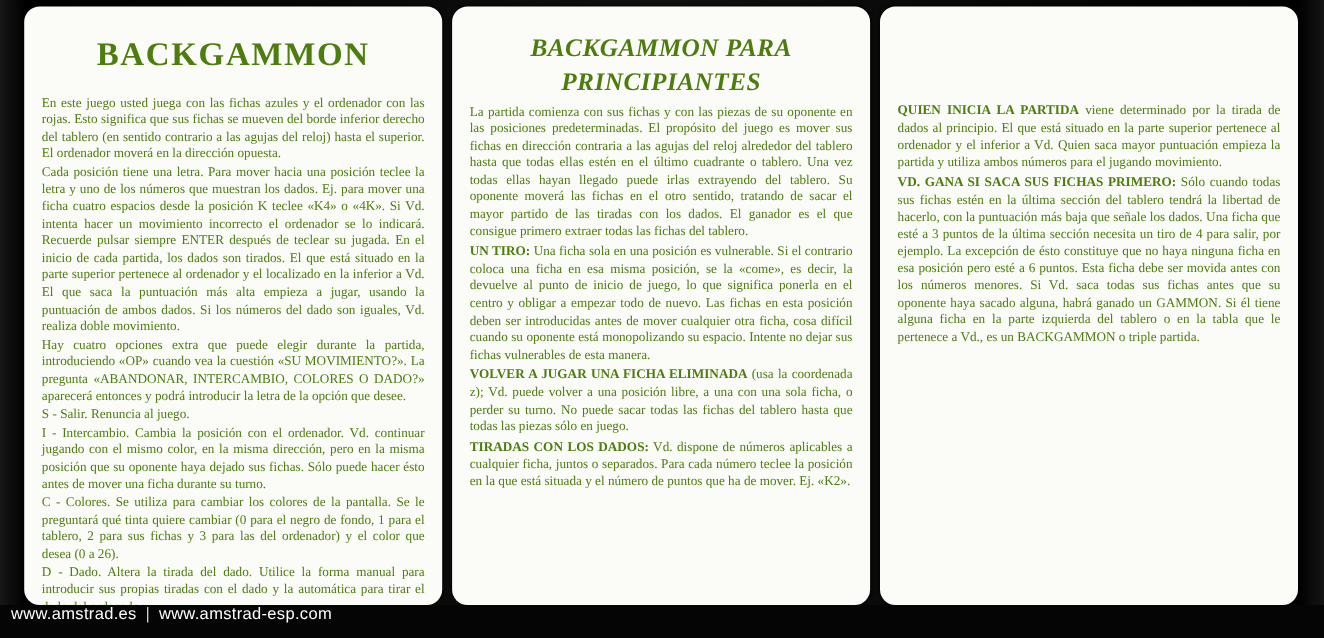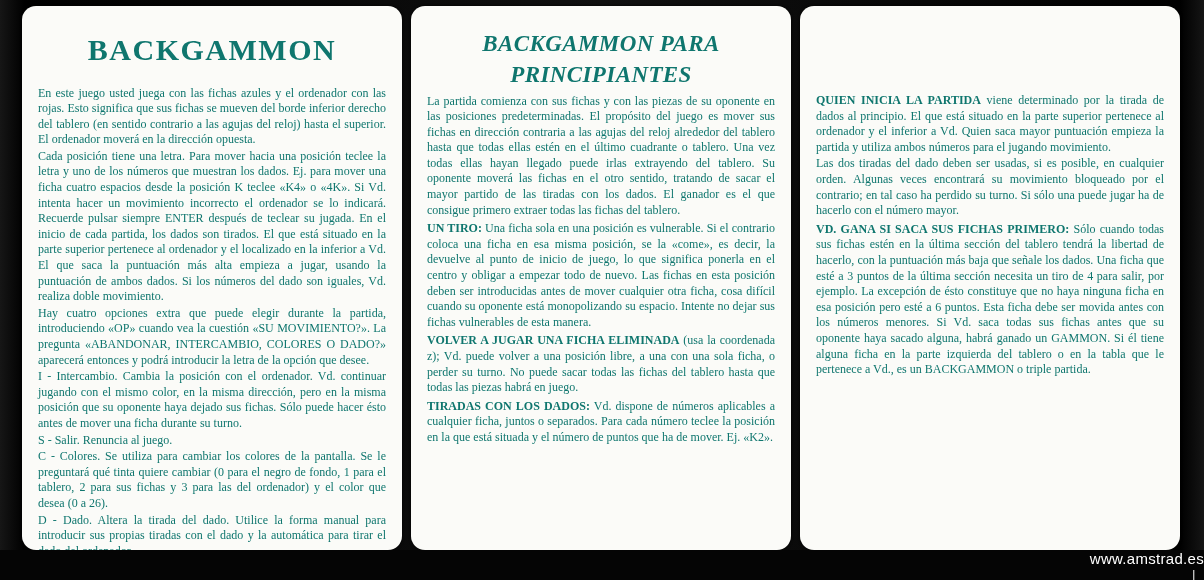--- a/index.html
+++ b/index.html
@@ -27,21 +27,21 @@
     justify-content: space-between;
     padding: 0 14px;
   }
   .panel {
     width: 380px;
     height: 544px;
     background: #fbfbf8;
     border-radius: 14px;
     padding: 12px 16px 10px 16px;
     overflow: hidden;
-    color: #0f766e;
+    color: #4d7c0f;
     position: relative;
     box-shadow: 0 0 3px #000;
   }
   .panel.p1 { margin-left: 8px; }
   .panel.p2 { }
   .panel.p3 { margin-right: 10px; }
 
   h1.title {
     font-family: "Liberation Serif", serif;
     text-align: center;
@@ -74,65 +74,63 @@
   p.para.gap { margin-top: 3px; }
   .lead-caps { font-weight: bold; }
 
   .footer {
     position: absolute;
     left: 0;
     bottom: 0;
     width: 1204px;
     height: 30px;
     display: flex;
-    align-items: flex-end;
+    align-items: flex-start;
     padding-left: 10px;
     color: #ffffff;
     font-family: "Liberation Sans", sans-serif;
     font-size: 15px;
     letter-spacing: 0.3px;
     background: #050505;
-    flex-direction: column;
   }
   .footer .sep { margin: 0 8px; color: #cfcfcf; }
 </style>
 </head>
 <body>
 
 <div class="scan">
 
   <div class="panels">
 
     <div class="panel p1">
       <h1 class="title">BACKGAMMON</h1>
       <p class="para">En este juego usted juega con las fichas azules y el ordenador con las rojas. Esto significa que sus fichas se mueven del borde inferior derecho del tablero (en sentido contrario a las agujas del reloj) hasta el superior. El ordenador moverá en la dirección opuesta.</p>
       <p class="para">Cada posición tiene una letra. Para mover hacia una posición teclee la letra y uno de los números que muestran los dados. Ej. para mover una ficha cuatro espacios desde la posición K teclee «K4» o «4K». Si Vd. intenta hacer un movimiento incorrecto el ordenador se lo indicará. Recuerde pulsar siempre ENTER después de teclear su jugada. En el inicio de cada partida, los dados son tirados. El que está situado en la parte superior pertenece al ordenador y el localizado en la inferior a Vd. El que saca la puntuación más alta empieza a jugar, usando la puntuación de ambos dados. Si los números del dado son iguales, Vd. realiza doble movimiento.</p>
       <p class="para">Hay cuatro opciones extra que puede elegir durante la partida, introduciendo «OP» cuando vea la cuestión «SU MOVIMIENTO?». La pregunta «ABANDONAR, INTERCAMBIO, COLORES O DADO?» aparecerá entonces y podrá introducir la letra de la opción que desee.</p>
+      <p class="para">S - Salir. Renuncia al juego.</p>
       <p class="para">I - Intercambio. Cambia la posición con el ordenador. Vd. continuar jugando con el mismo color, en la misma dirección, pero en la misma posición que su oponente haya dejado sus fichas. Sólo puede hacer ésto antes de mover una ficha durante su turno.</p>
-      <p class="para">S - Salir. Renuncia al juego.</p>
       <p class="para">C - Colores. Se utiliza para cambiar los colores de la pantalla. Se le preguntará qué tinta quiere cambiar (0 para el negro de fondo, 1 para el tablero, 2 para sus fichas y 3 para las del ordenador) y el color que desea (0 a 26).</p>
       <p class="para">D - Dado. Altera la tirada del dado. Utilice la forma manual para introducir sus propias tiradas con el dado y la automática para tirar el dado del ordenador.</p>
     </div>
 
     <div class="panel p2">
       <h1 class="title2">
         <span>BACKGAMMON PARA</span>
         <span class="l2">PRINCIPIANTES</span>
       </h1>
       <p class="para gap"><span>La partida comienza con sus fichas y con las piezas de su oponente en las posiciones predeterminadas. El propósito del juego es mover sus fichas en dirección contraria a las agujas del reloj alrededor del tablero hasta que todas ellas estén en el último cuadrante o tablero. Una vez todas ellas hayan llegado puede irlas extrayendo del tablero. Su oponente moverá las fichas en el otro sentido, tratando de sacar el mayor partido de las tiradas con los dados. El ganador es el que consigue primero extraer todas las fichas del tablero.</span></p>
       <p class="para gap"><span class="lead-caps">UN TIRO:</span><span> Una ficha sola en una posición es vulnerable. Si el contrario coloca una ficha en esa misma posición, se la «come», es decir, la devuelve al punto de inicio de juego, lo que significa ponerla en el centro y obligar a empezar todo de nuevo. Las fichas en esta posición deben ser introducidas antes de mover cualquier otra ficha, cosa difícil cuando su oponente está monopolizando su espacio. Intente no dejar sus fichas vulnerables de esta manera.</span></p>
-      <p class="para gap"><span class="lead-caps">VOLVER A JUGAR UNA FICHA ELIMINADA</span><span> (usa la coordenada z); Vd. puede volver a una posición libre, a una con una sola ficha, o perder su turno. No puede sacar todas las fichas del tablero hasta que todas las piezas habrá en juego.</span></p>
+      <p class="para gap"><span class="lead-caps">VOLVER A JUGAR UNA FICHA ELIMINADA</span><span> (usa la coordenada z); Vd. puede volver a una posición libre, a una con una sola ficha, o perder su turno. No puede sacar todas las fichas del tablero hasta que todas las piezas sólo en juego.</span></p>
       <p class="para gap"><span class="lead-caps">TIRADAS CON LOS DADOS:</span><span> Vd. dispone de números aplicables a cualquier ficha, juntos o separados. Para cada número teclee la posición en la que está situada y el número de puntos que ha de mover. Ej. «K2».</span></p>
 
     </div>
 
     <div class="panel p3">
       <div style="height:72px"></div>
       <p class="para gap"><span class="lead-caps">QUIEN INICIA LA PARTIDA</span><span> viene determinado por la tirada de dados al principio. El que está situado en la parte superior pertenece al ordenador y el inferior a Vd. Quien saca mayor puntuación empieza la partida y utiliza ambos números para el jugando movimiento.</span></p>
-      <p class="para"><span>Las dos tiradas del dado deben ser usadas, si es posible, en cualquier orden. Algunas veces encontrará su movimiento bloqueado por el contrario; en tal caso ha perdido su turno. Si sólo una puede jugar ha de hacerlo con el número mayor.</span></p>
       <p class="para gap"><span class="lead-caps">VD. GANA SI SACA SUS FICHAS PRIMERO:</span><span> Sólo cuando todas sus fichas estén en la última sección del tablero tendrá la libertad de hacerlo, con la puntuación más baja que señale los dados. Una ficha que esté a 3 puntos de la última sección necesita un tiro de 4 para salir, por ejemplo. La excepción de ésto constituye que no haya ninguna ficha en esa posición pero esté a 6 puntos. Esta ficha debe ser movida antes con los números menores. Si Vd. saca todas sus fichas antes que su oponente haya sacado alguna, habrá ganado un GAMMON. Si él tiene alguna ficha en la parte izquierda del tablero o en la tabla que le pertenece a Vd., es un BACKGAMMON o triple partida.</span></p>
     </div>
 
   </div>
 
   <div class="footer">
     <span>www.amstrad.es</span>
     <span class="sep">|</span>
     <span>www.amstrad-esp.com</span>
   </div>

